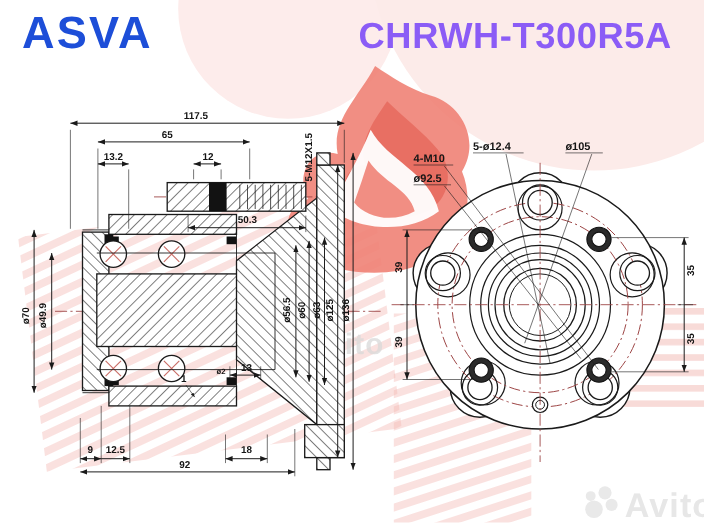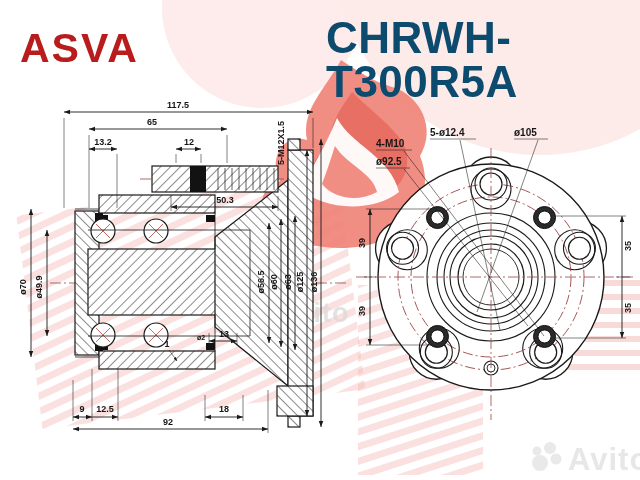--- a/index.html
+++ b/index.html
@@ -1,20 +1,20 @@
 <!DOCTYPE html>
 <html><head>
 <meta charset="utf-8">
 <style>
   html,body{margin:0;padding:0;background:#888;}
   #stage{position:relative;width:640px;height:480px;background:#ffffff;overflow:hidden;
          font-family:"Liberation Sans",sans-serif;}
-  .brand{position:absolute;left:20px;top:28px;font-size:41px;font-weight:600;color:#b91c1c;
+  .brand{position:absolute;left:20px;top:10px;font-size:41px;font-weight:600;color:#1d4ed8;
          letter-spacing:2px;line-height:1;}
-  .pn{position:absolute;left:326px;top:16px;font-size:44px;font-weight:600;color:#0c4a6e;
+  .pn{position:absolute;left:326px;top:16px;font-size:33px;font-weight:600;color:#8b5cf6;
       letter-spacing:.5px;line-height:1;}
   svg{position:absolute;left:0;top:0;}
   .pt{stroke:#1a1a1a;stroke-width:1.2;}
   .thin{stroke:#1a1a1a;stroke-width:.8;fill:none;}
   .diml{stroke:#1a1a1a;stroke-width:.9;fill:none;}
   .ext{stroke:#1a1a1a;stroke-width:.55;fill:none;}
   .cl{stroke:#9c4444;stroke-width:.8;stroke-dasharray:11 3 2 3;fill:none;}
   text.dim{font:bold 9px "Liberation Sans",sans-serif;fill:#151515;}
   text.dimsm{font:bold 7px "Liberation Sans",sans-serif;fill:#151515;}
   text.lbl{font:bold 10px "Liberation Sans",sans-serif;fill:#151515;}

